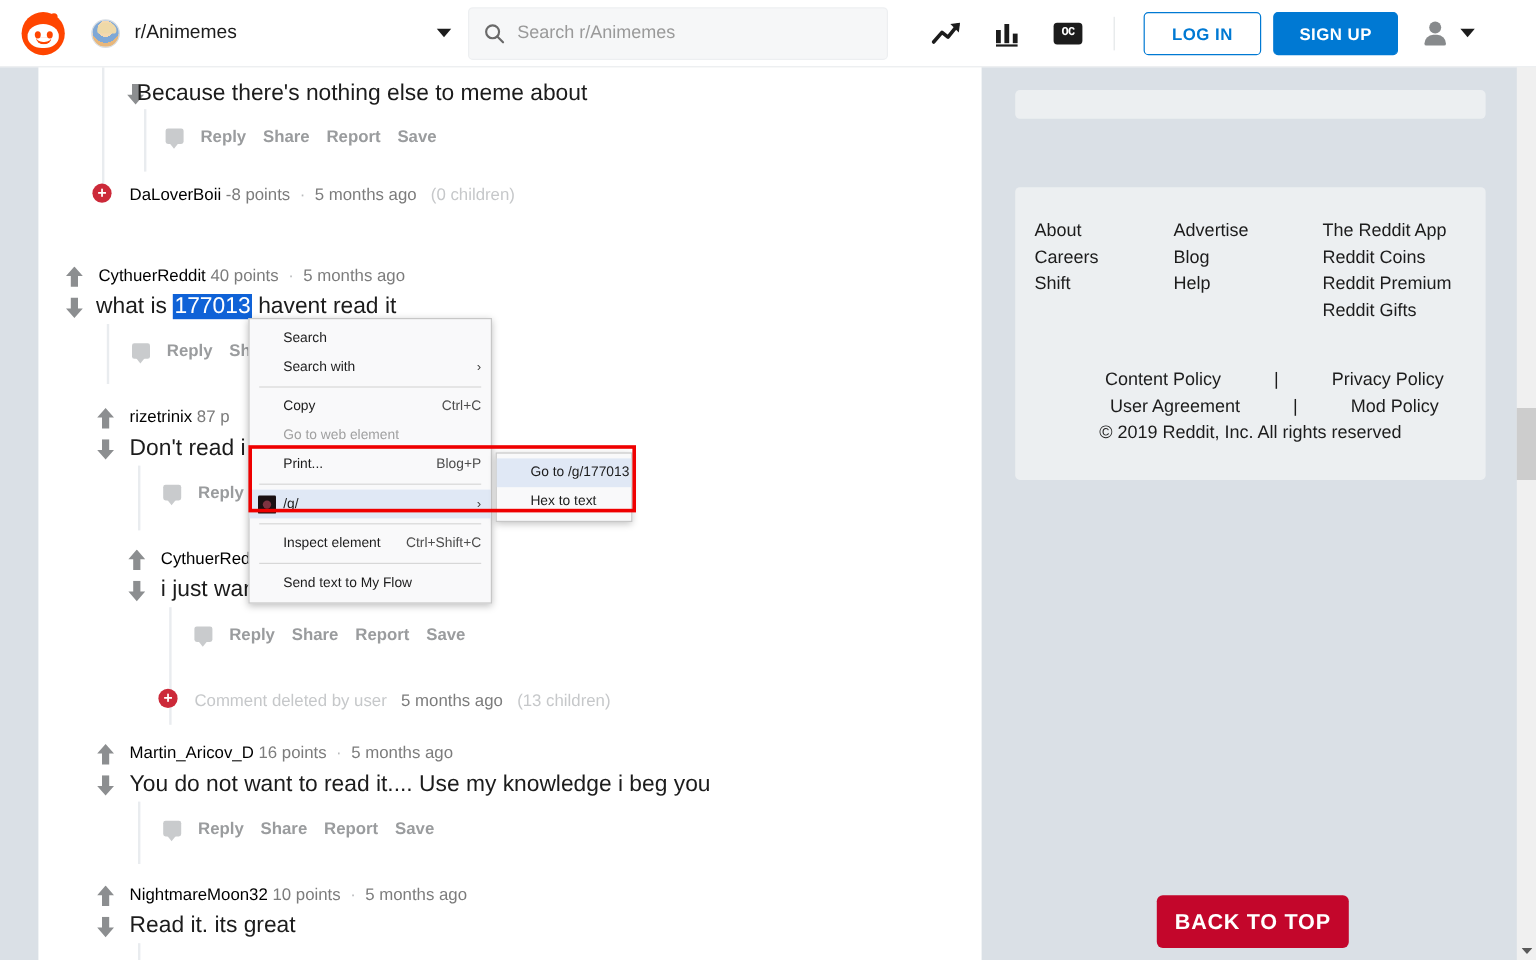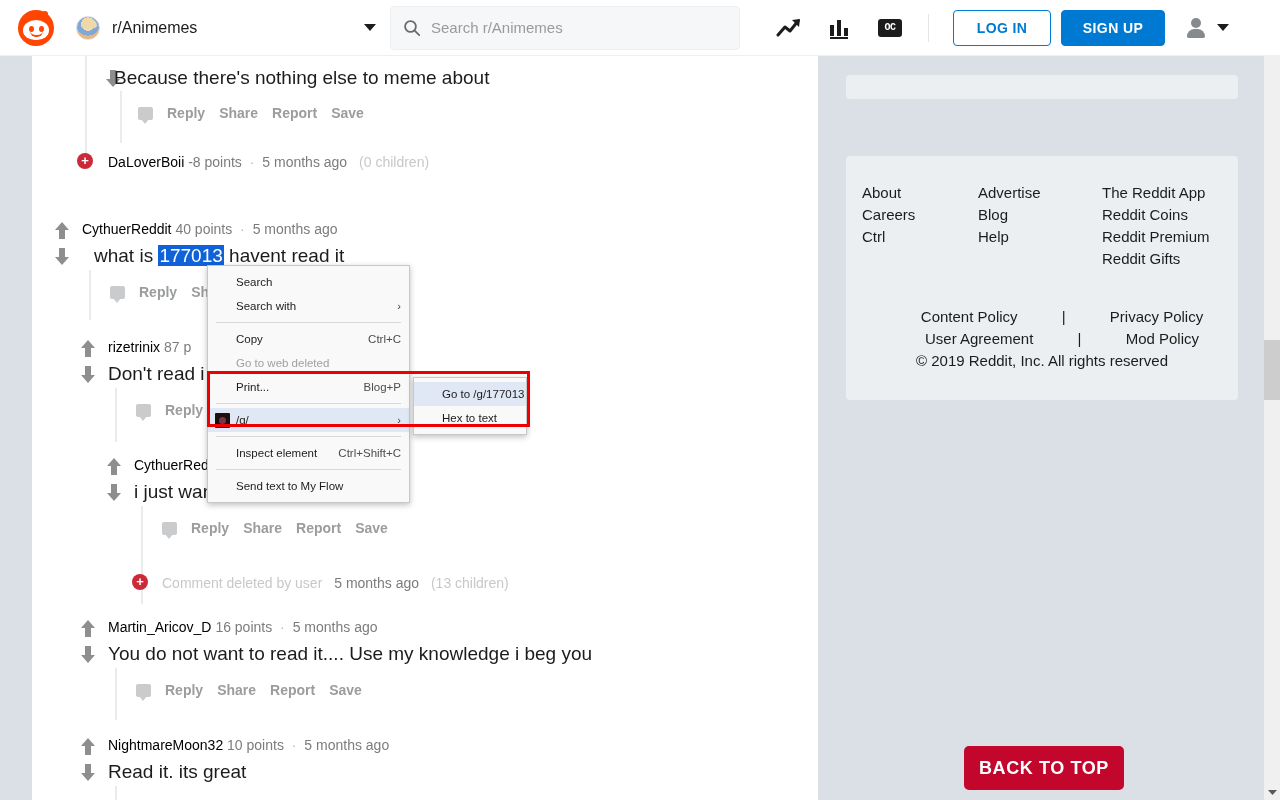--- a/index.html
+++ b/index.html
@@ -288,21 +288,21 @@
         <span class="author">CythuerReddit</span>
         <span>40 points</span>
         <span class="dot-sep">·</span>
         <span>5 months ago</span>
       </div>
       <span class="arrow" style="left:22px; top:28px;">
         <svg width="16" height="18" viewBox="0 0 16 18">
             <polygon points="5,0 11,0 11,9 15,9 8,17 1,9 5,9" fill="#8c8e90"></polygon>
           </svg>
       </span>
-      <div class="body-text" style="position:absolute;left:62px; top:25px;text-align:center;"><span>what is </span><span class="hl">177013</span><span> havent read it</span></div>
+      <div class="body-text" style="position:absolute;left:48px; top:25px;text-align:center;"><span>what is </span><span class="hl">177013</span><span> havent read it</span></div>
       <div class="thread-line" style="left:57px; top:50px; height:50px;"></div>
       <div class="actions" style="position:absolute;left:78px; top:64px;">
         <span class="bubble"></span><span>Reply</span><span>Share</span><span>Report</span><span>Save</span>
       </div>
     </div>
 
     <div class="comment" style="left:0; top:282px; width:760px;">
       <span class="arrow" style="left:48px; top:2px;">
         <svg width="16" height="18" viewBox="0 0 16 18">
             <polygon points="8,0 15,8 11,8 11,17 5,17 5,8 1,8" fill="#8c8e90"></polygon>
@@ -405,21 +405,21 @@
   </div>
 
   <div class="sidebar">
     <div class="sb-card-top"></div>
 
     <div class="sb-footer">
       <div class="fcols">
         <div class="fcol">
           <div>About</div>
           <div>Careers</div>
-          <div>Ctrl</div>
+          <div>Shift</div>
         </div>
         <div class="fcol">
           <div>Advertise</div>
           <div>Blog</div>
           <div>Help</div>
         </div>
         <div class="fcol">
           <div>The Reddit App</div>
           <div>Reddit Coins</div>
           <div>Reddit Premium</div>
@@ -462,21 +462,21 @@
   <div class="mi">
     <span class="lbl">Search with</span>
     <span class="chev">›</span>
   </div>
   <div class="msep"></div>
   <div class="mi">
     <span class="lbl">Copy</span>
     <span class="accel">Ctrl+C</span>
   </div>
   <div class="mi disabled">
-    <span class="lbl">Go to web deleted</span>
+    <span class="lbl">Go to web element</span>
   </div>
   <div class="mi">
     <span class="lbl">Print...</span>
     <span class="accel">Blog+P</span>
   </div>
   <div class="msep"></div>
   <div class="mi hover">
     <span class="fav"></span>
     <span class="lbl">/g/</span>
     <span class="chev">›</span>

